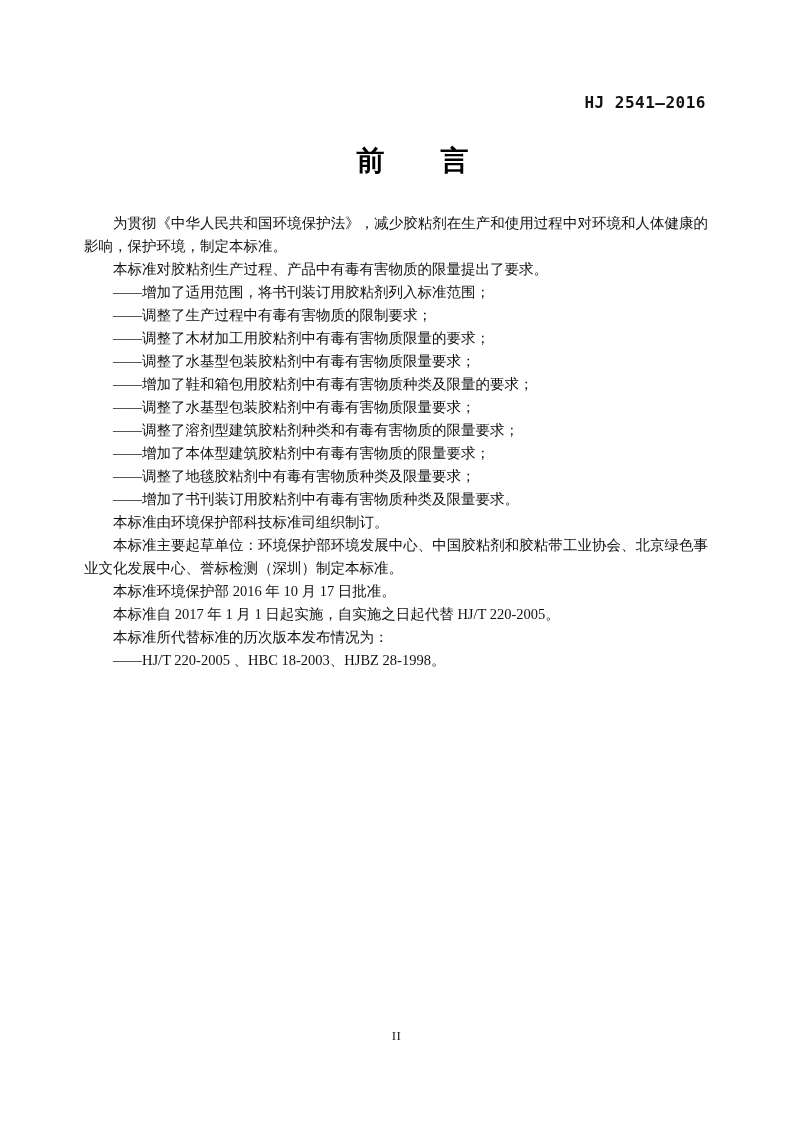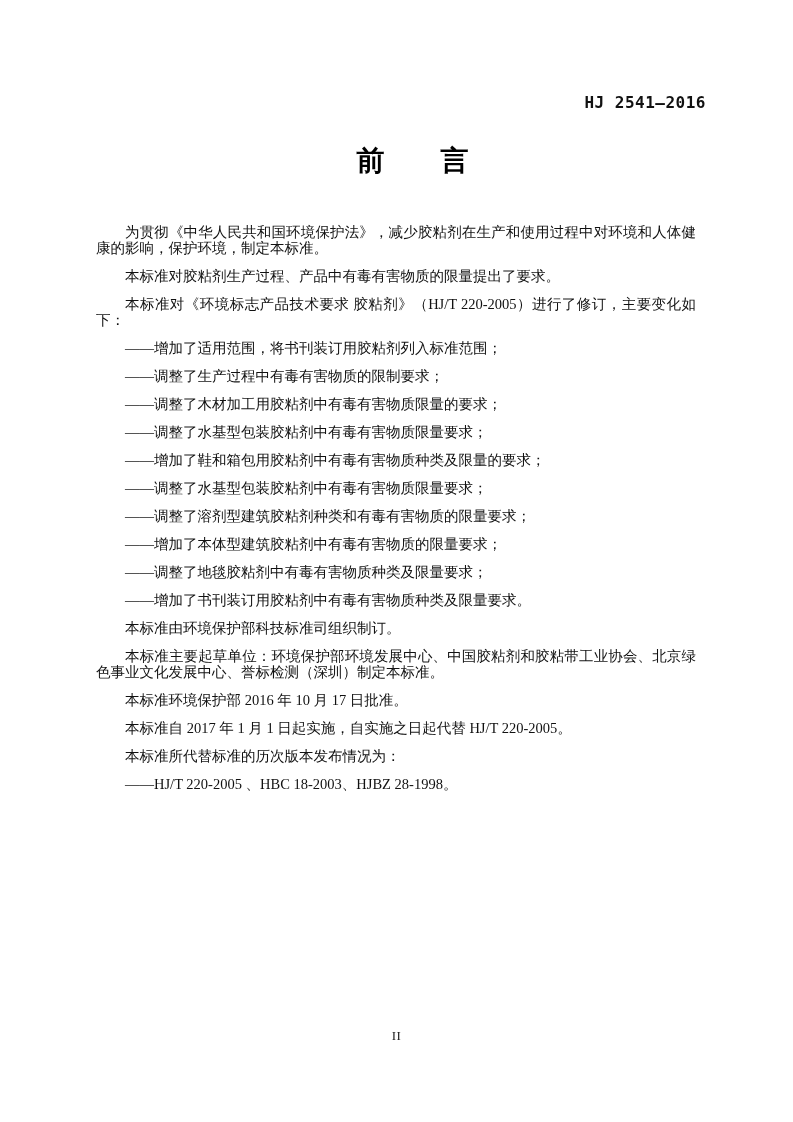--- a/index.html
+++ b/index.html
@@ -43,22 +43,22 @@
     white-space: pre;
   }
   .content {
     position: absolute;
     top: 212px;
     left: 84px;
     width: 624px;
     font-size: 14.5px;
   }
   .content p {
-    margin: 12px;
-    line-height: 16px;
+    margin: 0;
+    line-height: 23px;
     text-align: justify;
     text-indent: 2em;
     word-break: break-all;
   }
   .page-number {
     position: absolute;
     top: 1027px;
     left: 0;
     width: 100%;
     text-align: center;
@@ -73,21 +73,20 @@
 
 <div class="page">
 
   <div class="std-number">HJ 2541—2016</div>
 
   <h1 class="doc-title">前　　言</h1>
 
   <div class="content">
       <p class="para">为贯彻《中华人民共和国环境保护法》，减少胶粘剂在生产和使用过程中对环境和人体健康的影响，保护环境，制定本标准。</p>
       <p class="para">本标准对胶粘剂生产过程、产品中有毒有害物质的限量提出了要求。</p>
-      <p class="para">本标准对《环境标志产品技术要求 胶粘剂》（HJ/T 220-2005）进行了修订，主要变化如下：</p>
       <p class="dash">——增加了适用范围，将书刊装订用胶粘剂列入标准范围；</p>
       <p class="dash">——调整了生产过程中有毒有害物质的限制要求；</p>
       <p class="dash">——调整了木材加工用胶粘剂中有毒有害物质限量的要求；</p>
       <p class="dash">——调整了水基型包装胶粘剂中有毒有害物质限量要求；</p>
       <p class="dash">——增加了鞋和箱包用胶粘剂中有毒有害物质种类及限量的要求；</p>
       <p class="dash">——调整了水基型包装胶粘剂中有毒有害物质限量要求；</p>
       <p class="dash">——调整了溶剂型建筑胶粘剂种类和有毒有害物质的限量要求；</p>
       <p class="dash">——增加了本体型建筑胶粘剂中有毒有害物质的限量要求；</p>
       <p class="dash">——调整了地毯胶粘剂中有毒有害物质种类及限量要求；</p>
       <p class="dash">——增加了书刊装订用胶粘剂中有毒有害物质种类及限量要求。</p>

